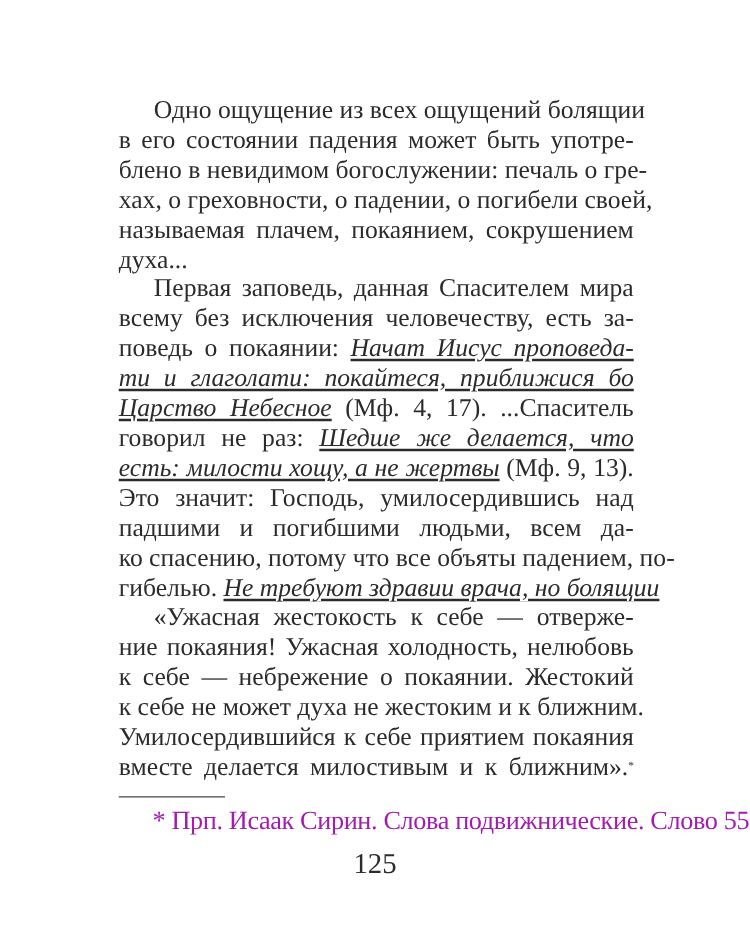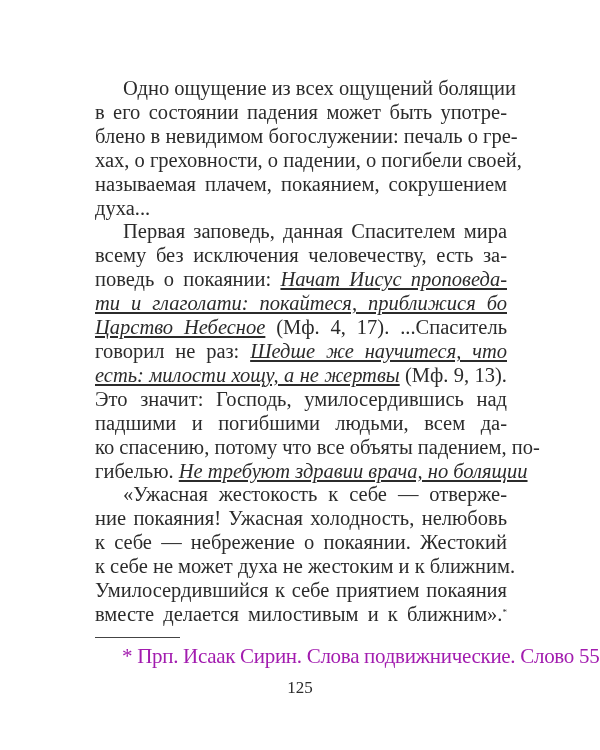--- a/index.html
+++ b/index.html
@@ -16,21 +16,21 @@
   i { font-style:italic;text-decoration:underline; }
   .rule { position:absolute; left:95px; top:637px; width:85px; height:1px; background:#444; }
   .footnote {
     position:absolute; left:122px; top:644px; width:400px;
     font-family:"Liberation Serif","DejaVu Serif",serif;
     font-size:21px; color:#a21caf; white-space:nowrap; letter-spacing:-0.3px;
   }
   .pagenum {
     position:absolute; left:0; width:600px; top:678px; text-align:center;
     font-family:"Liberation Serif","DejaVu Serif",serif;
-    font-size:17px; color:#2b2b2b;
+    font-size:23px; color:#2b2b2b;
   }
   sup { font-size:9px; vertical-align:top; position:relative; top:-2px; }
 </style>
 </head>
 <body>
 
 <div class="page">
   <p class="para">
     <span class="line indent">Одно ощущение из всех ощущений болящии</span>
     <span class="line">в его состоянии падения может быть употре-</span>
@@ -38,21 +38,21 @@
     <span class="line">хах, о греховности, о падении, о погибели своей,</span>
     <span class="line">называемая плачем, покаянием, сокрушением</span>
     <span class="line last">духа...</span>
   </p>
   <p class="para">
     <span class="line indent">Первая заповедь, данная Спасителем мира</span>
     <span class="line">всему без исключения человечеству, есть за-</span>
     <span class="line"><span>поведь о покаянии: </span><i>Начат Иисус проповеда-</i></span>
     <span class="line"><i>ти и глаголати: покайтеся, приближися бо</i></span>
     <span class="line"><i>Царство Небесное</i><span> (Мф. 4, 17). ...Спаситель</span></span>
-    <span class="line"><span>говорил не раз: </span><i>Шедше же научитеся, что</i></span>
+    <span class="line"><span>говорил не раз: </span><i>Шедше же делается, что</i></span>
     <span class="line"><i>есть: милости хощу, а не жертвы</i><span> (Мф. 9, 13).</span></span>
     <span class="line">Это значит: Господь, умилосердившись над</span>
     <span class="line">падшими и погибшими людьми, всем да-</span>
     <span class="line">ко спасению, потому что все объяты падением, по-</span>
     <span class="line"><span>гибелью. </span><i>Не требуют здравии врача, но болящии</i></span>
   </p>
   <p class="para">
     <span class="line indent">«Ужасная жестокость к себе — отверже-</span>
     <span class="line">ние покаяния! Ужасная холодность, нелюбовь</span>
     <span class="line">к себе — небрежение о покаянии. Жестокий</span>

